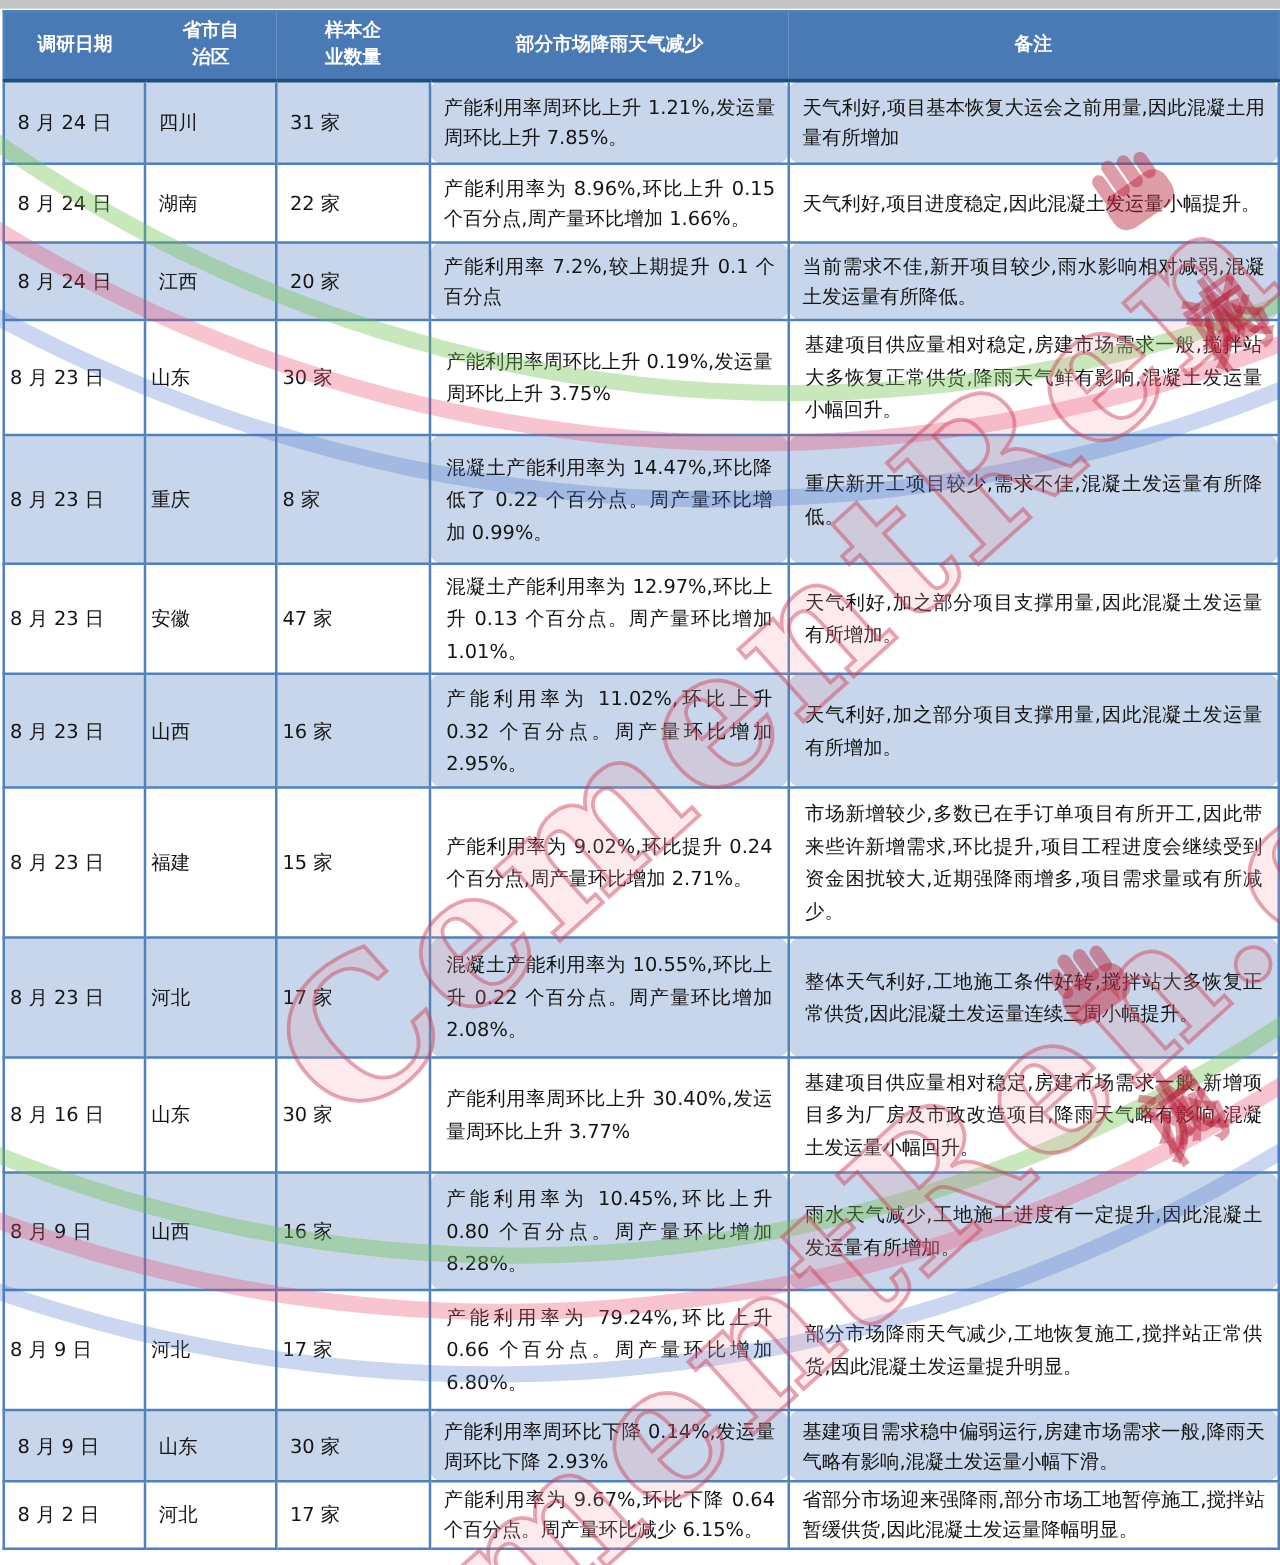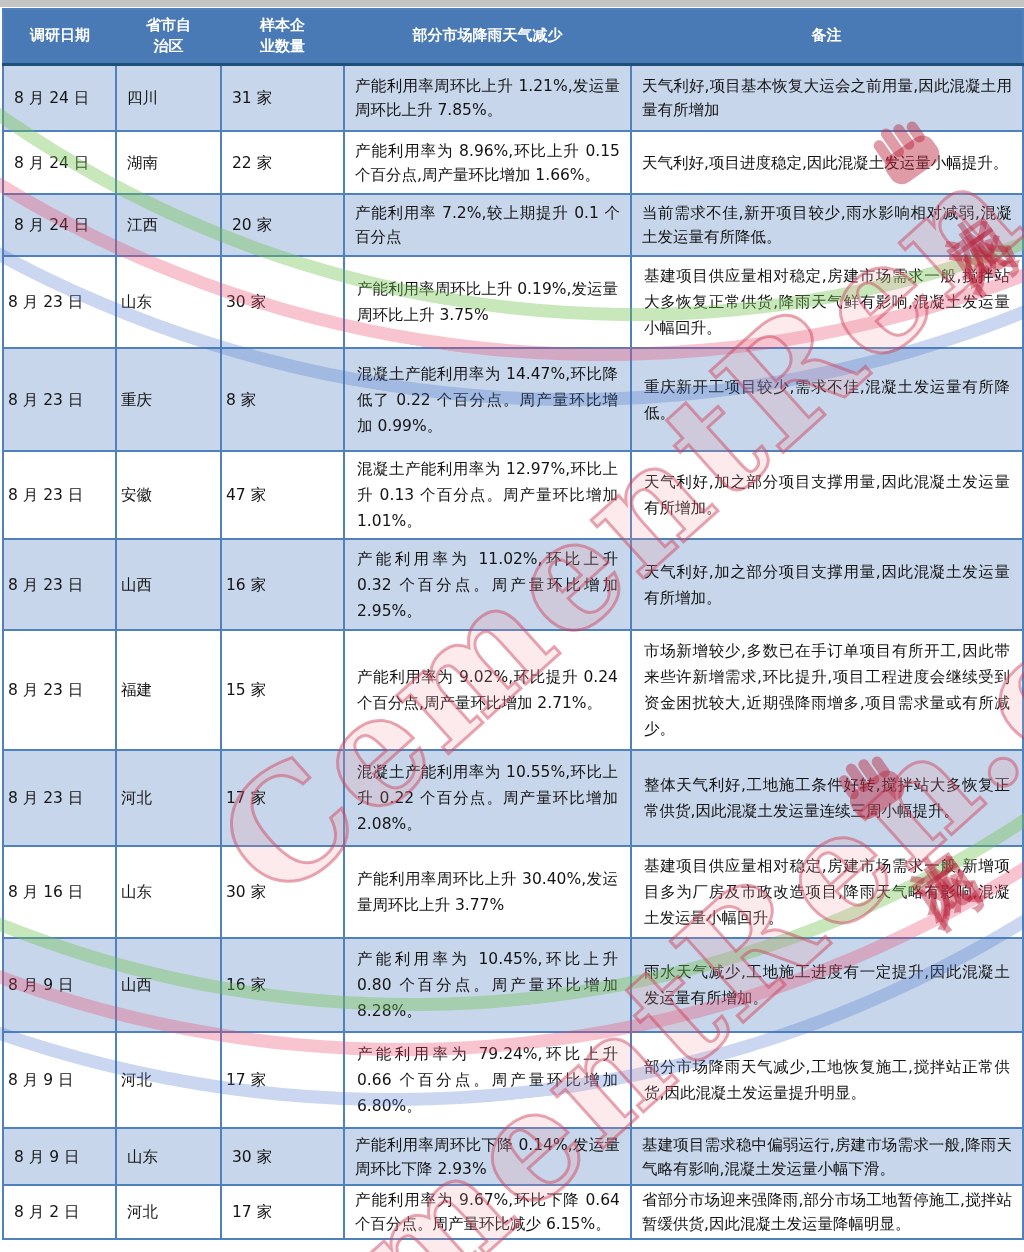--- a/index.html
+++ b/index.html
@@ -26,21 +26,21 @@
   th .narrow{display:inline-block;width:3.2em;font-family:Liberation Serif, serif;}
 
   td{
     border:2px solid #4f81bd;vertical-align:middle;color:#141414;
     font-size:15.5px;line-height:26px;padding:4px 12px;
   }
   tr.stripe td{background:#c7d6ea;}
   tr.plain td{background:#ffffff;}
   tr.compact td{line-height:24px;padding:2px 10px;}
   td.c-date,td.c-region,td.c-samples{text-align:left;padding:2px 4px;}
-  td.c-utilization,td.c-note{text-align:justify;}
+  td.c-utilization,td.c-note{text-align:justify;border-radius:10px;}
 
   #tbody tr:nth-child(1){height:67px}
   #tbody tr:nth-child(2){height:63px}
   #tbody tr:nth-child(3){height:62px}
   #tbody tr:nth-child(4){height:92px}
   #tbody tr:nth-child(5){height:103px}
   #tbody tr:nth-child(6){height:87px}
   #tbody tr:nth-child(7){height:91px}
   #tbody tr:nth-child(8){height:120px}
   #tbody tr:nth-child(9){height:96px}

